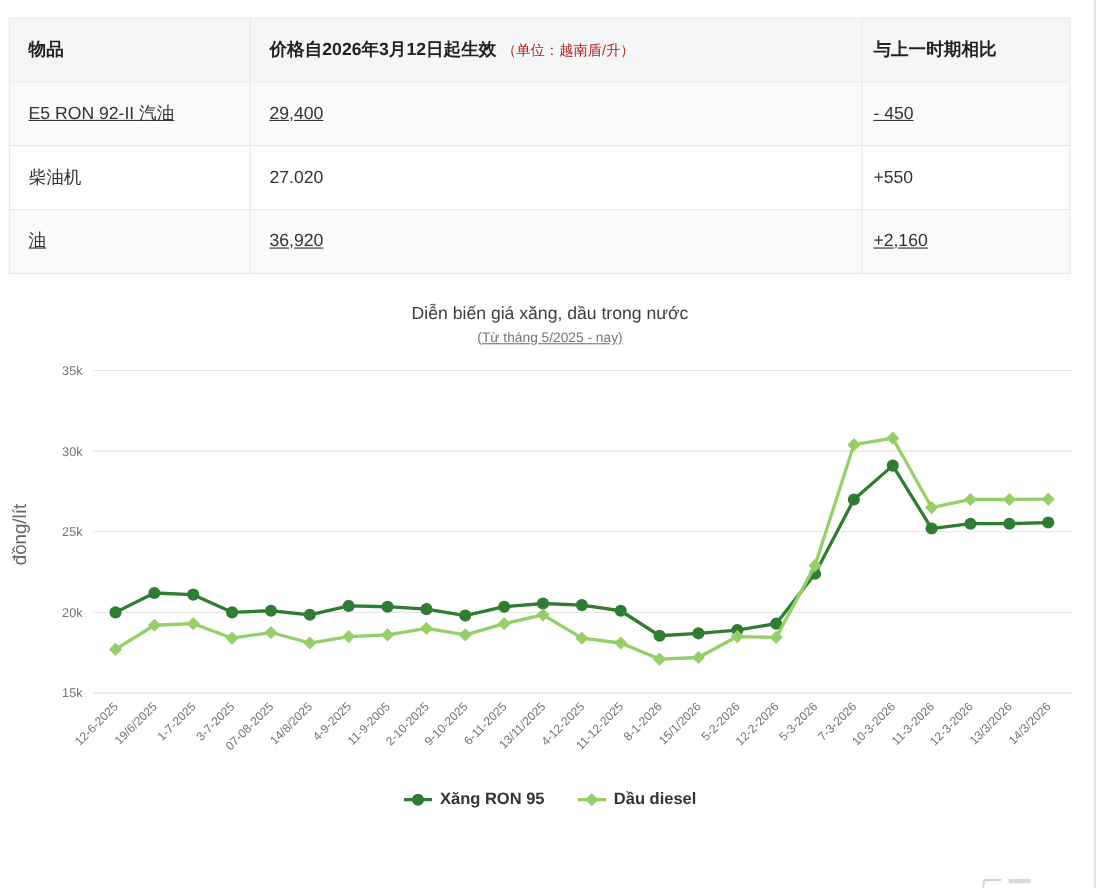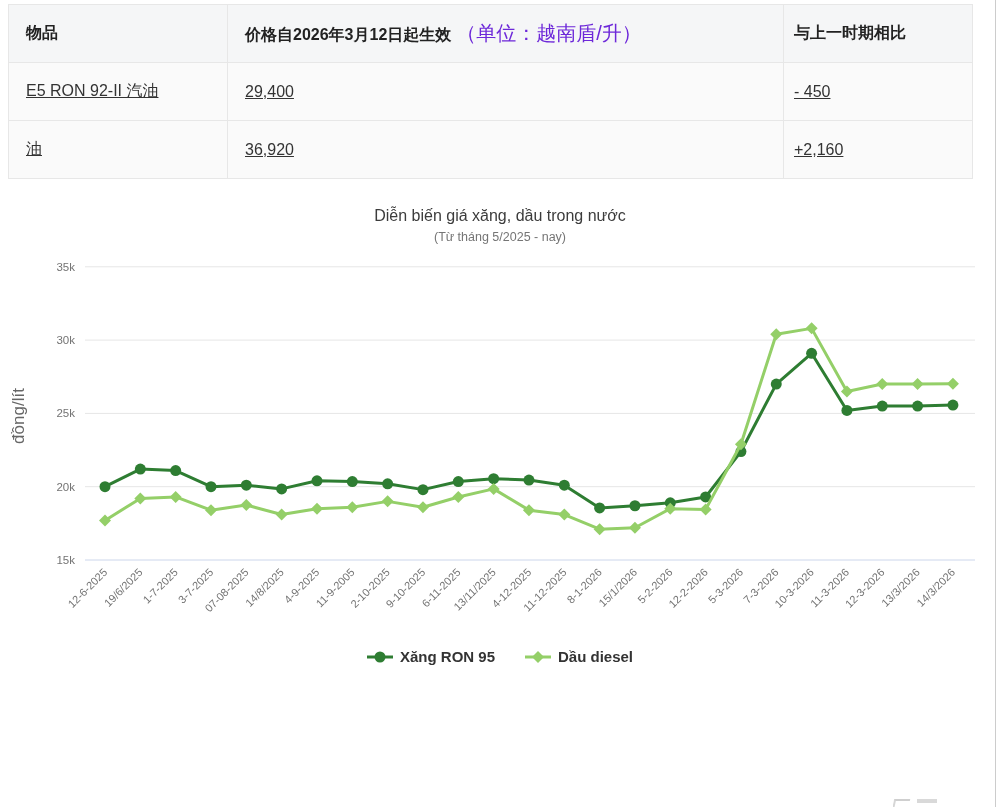--- a/index.html
+++ b/index.html
@@ -1,33 +1,33 @@
 <!DOCTYPE html>
 <html><head>
 <meta charset="utf-8">
 <style>
   html,body{margin:0;padding:0;background:#fff;}
   body{width:1000px;height:807px;overflow:hidden;font-family:"Liberation Sans",sans-serif;position:relative;}
   .page{position:relative;width:1000px;height:807px;overflow:hidden;background:#fff;}
 
   
-  table.price{border-collapse:collapse;table-layout:fixed;width:964px;margin:4px 0 0 8px;}
+  table.price{border-collapse:collapse;table-layout:fixed;width:964px;margin:16px 0 0 8px;}
   table.price th,table.price td{
     border:1px solid #e7e7e7;height:57px;padding:0 8px 0 17px;
     text-align:left;vertical-align:middle;font-size:16px;color:#333;font-weight:normal;
     white-space:nowrap;overflow:hidden;
   }
   table.price td.chg,table.price th.chg{padding-left:10px;}
   table.price thead th{background:#f5f6f7;font-weight:bold;color:#222;}
   table.price tbody tr.alt td{background:#fafafa;text-decoration:underline;}
-  .hdr-note{font-weight:normal;color:#6d28d9;font-size:20px;margin-left:5px;}
+  .hdr-note{font-weight:normal;color:#b91c1c;font-size:13px;margin-left:5px;}
 
   
   .chart-title{margin-top:28px;text-align:center;font-size:16px;color:#3c3c3c;}
-  .chart-subtitle{margin-top:5px;text-align:center;font-size:12.5px;color:#757575;}
+  .chart-subtitle{margin-top:5px;text-align:center;font-size:12.5px;color:#757575;text-decoration:underline;}
   #chart-svg{display:block;margin-top:12px;}
   #chart-svg text{font-family:"Liberation Sans",sans-serif;}
   .ytick{font-size:11.5px;fill:#737373;}
   .xtick{font-size:11px;fill:#737373;}
   .ylabel{font-size:17px;fill:#666;}
 
   .legend{display:flex;justify-content:center;align-items:center;gap:30px;margin-top:2px;}
   .legend-item{display:flex;align-items:center;gap:7px;font-size:15px;font-weight:bold;color:#333;cursor:pointer;}
 
   
@@ -54,20 +54,25 @@
           <span>价格自2026年3月12日起生效</span><span class="hdr-note">（单位：越南盾/升）</span>
         </th>
         <th class="chg"><span>与上一时期相比</span></th>
       </tr>
     </thead>
     <tbody>
       <tr class="alt">
         <td>E5 RON 92-II 汽油</td>
         <td>29,400</td>
         <td class="chg">- 450</td>
+      </tr>
+      <tr>
+        <td>柴油机</td>
+        <td>27.020</td>
+        <td class="chg">+550</td>
       </tr>
       <tr class="alt">
         <td>油</td>
         <td>36,920</td>
         <td class="chg">+2,160</td>
       </tr>
     </tbody>
   </table>
 
   <div class="chart-section">

